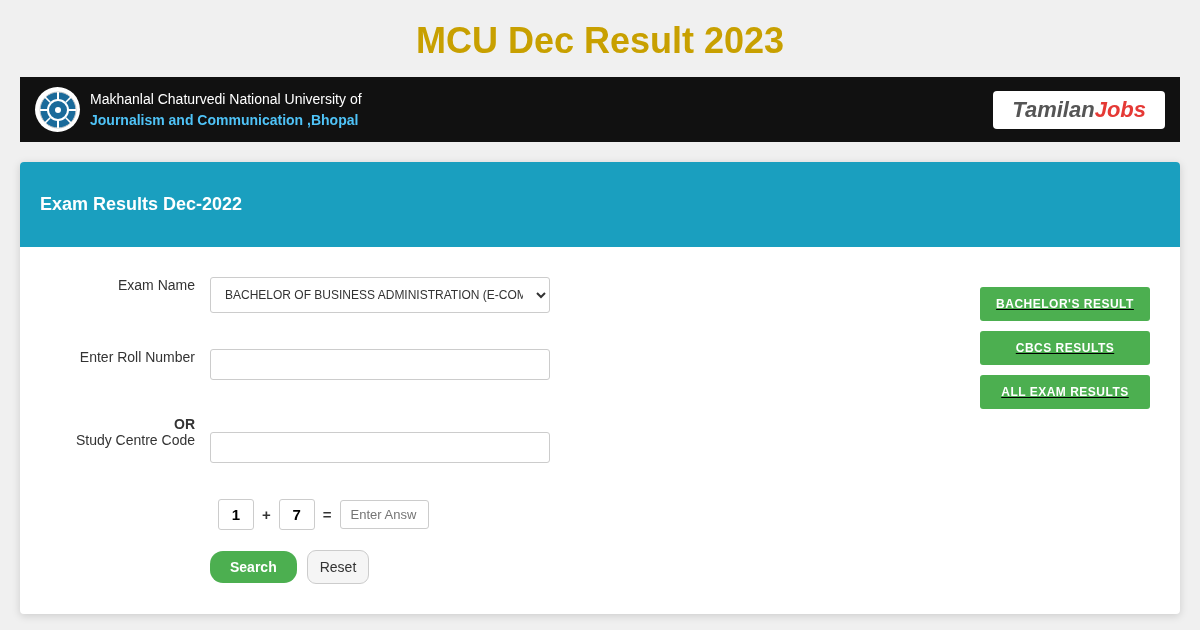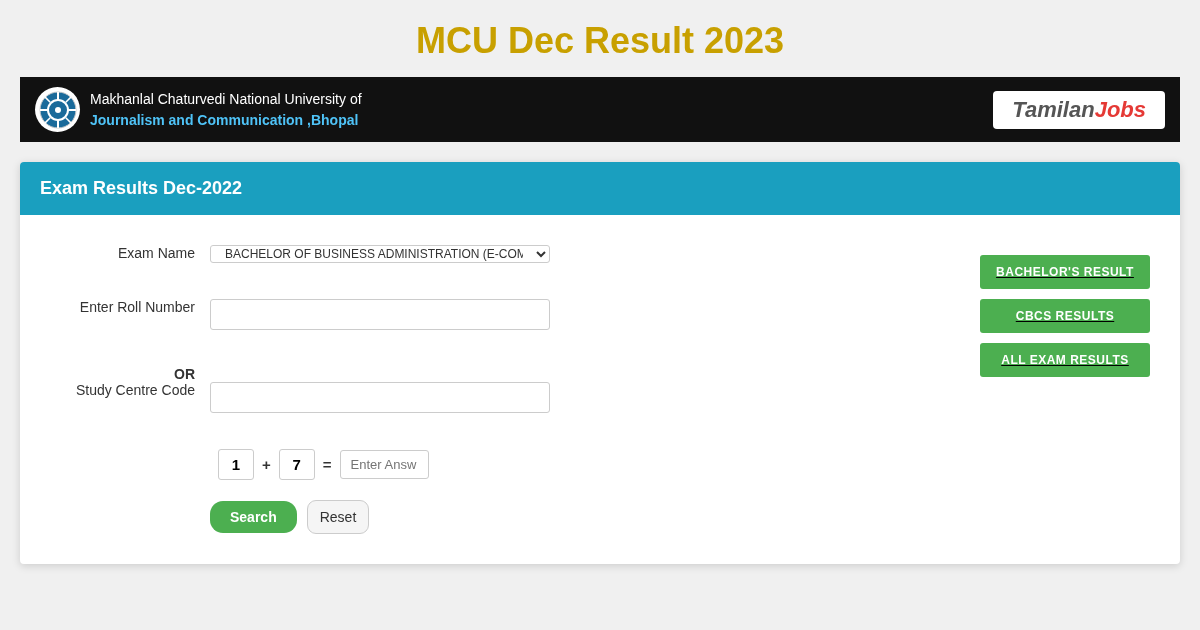--- a/index.html
+++ b/index.html
@@ -85,21 +85,21 @@
     .main-card {
       width: 100%;
       background: #fff;
       border-radius: 4px;
       box-shadow: 0 2px 8px rgba(0,0,0,0.15);
       overflow: hidden;
     }
 
     .card-header {
       background: #1a9fbf;
-      padding: 16px 20px;
+      padding: 32px 20px;
     }
 
     .card-header-title {
       color: #fff;
       font-size: 18px;
       font-weight: bold;
     }
 
     .card-body {
       padding: 30px 30px 30px 30px;
@@ -134,21 +134,21 @@
       border: 1px solid #ccc;
       border-radius: 3px;
       font-size: 13px;
       background: #fff;
       color: #333;
     }
 
     .form-select {
       flex: 1;
       max-width: 340px;
-      padding: 0 10px;
+      padding: 9px 10px;
       border: 1px solid #ccc;
       border-radius: 3px;
       font-size: 12px;
       background: #fff;
       color: #333;
       cursor: pointer;
       appearance: auto;
     }
 
     .or-row {

